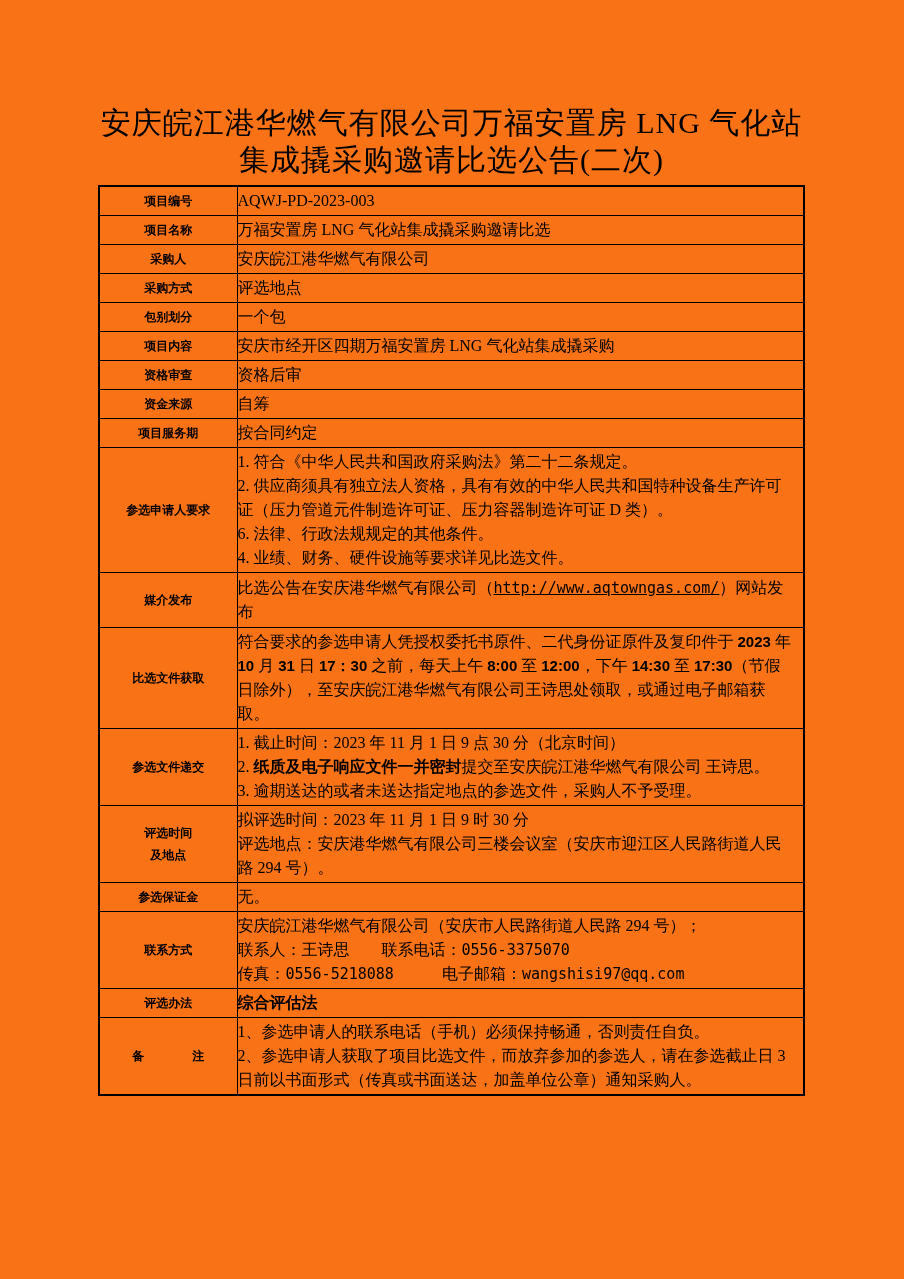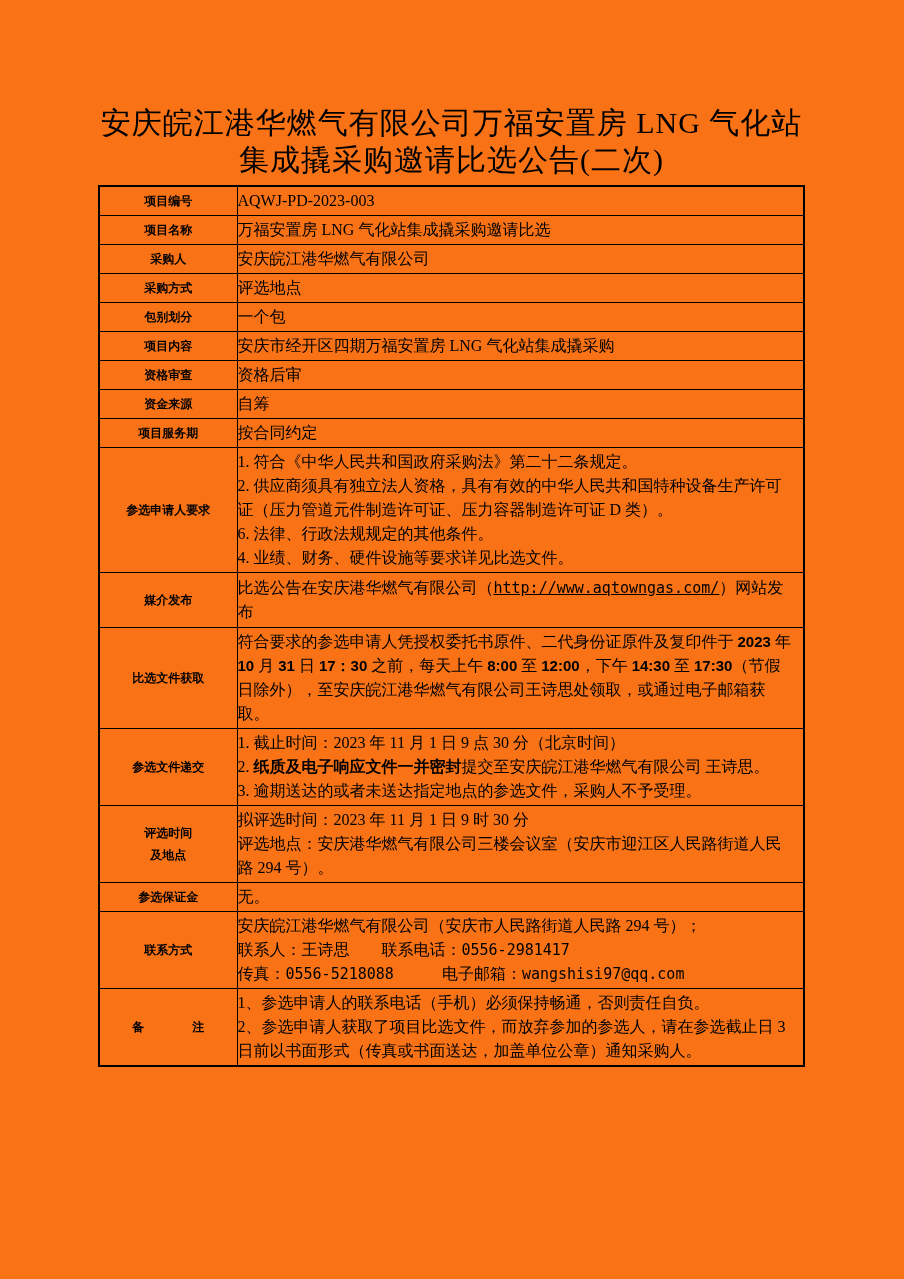--- a/index.html
+++ b/index.html
@@ -148,23 +148,27 @@
         </td>
       </tr>
       <tr>
         <td class="lbl h28">参选保证金</td>
         <td class="val">无。</td>
       </tr>
       <tr>
         <td class="lbl">联系方式</td>
         <td class="val contact-val">
           <div class="line">安庆皖江港华燃气有限公司（安庆市人民路街道人民路 294 号）；</div>
-          <div class="line"><span>联系人：王诗思　　联系电话：</span><span class="mono">0556-2981417</span></div>
+          <div class="line"><span>联系人：王诗思　　联系电话：</span><span class="mono">0556-3375070</span></div>
           <div class="line"><span>传真：</span><span class="mono">0556-5218088</span><span>　　　电子邮箱：</span><span class="mono">wangshisi97@qq.com</span></div>
         </td>
+      </tr>
+      <tr>
+        <td class="lbl h28">评选办法</td>
+        <td class="val b">综合评估法</td>
       </tr>
       <tr>
         <td class="lbl">备　　　　注</td>
         <td class="val remarks-val">
           <div class="line">1、参选申请人的联系电话（手机）必须保持畅通，否则责任自负。</div>
           <div class="line">2、参选申请人获取了项目比选文件，而放弃参加的参选人，请在参选截止日 3 日前以书面形式（传真或书面送达，加盖单位公章）通知采购人。</div>
         </td>
       </tr>
     </tbody>
   </table>

